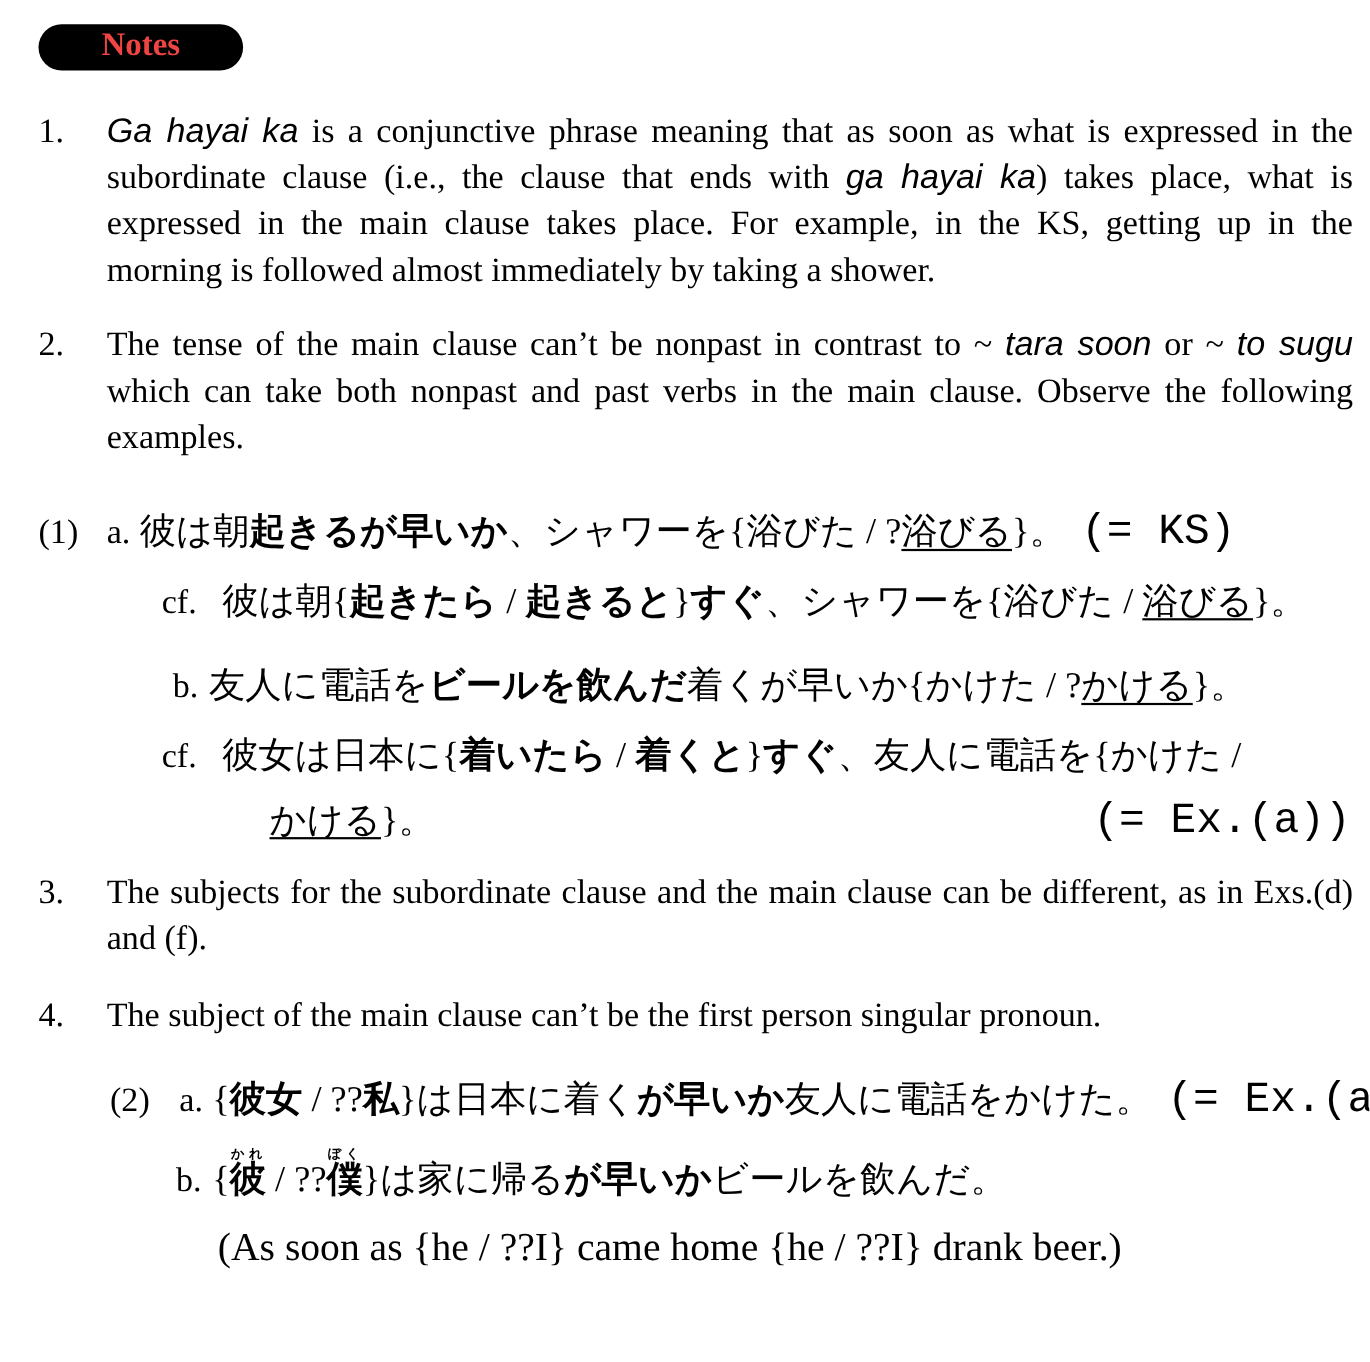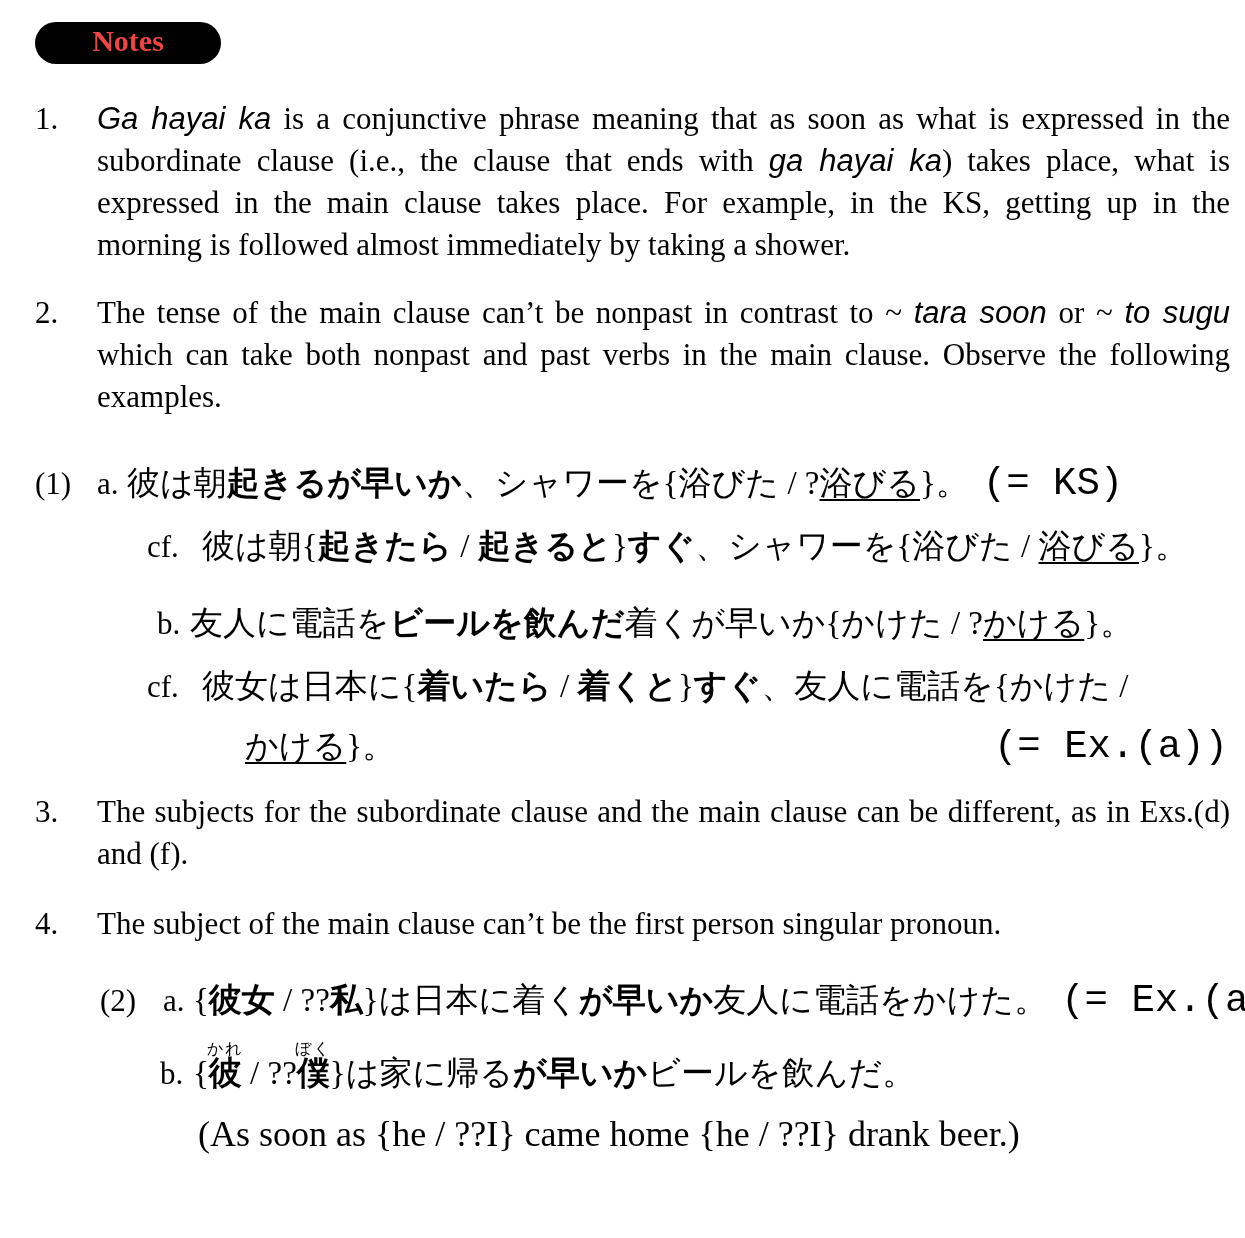--- a/index.html
+++ b/index.html
@@ -89,22 +89,22 @@
   .b {
     font-family: "Liberation Sans", sans-serif;
     font-weight: bold;
   }
   .u {
     text-decoration: underline;
     text-underline-offset: 5px;
     text-decoration-thickness: 2px;
   }
   ruby rt {
-    font-size: 16px;
-    font-weight: normal;
+    font-size: 12px;
+    font-weight: bold;
     font-family: "Liberation Serif", serif;
     letter-spacing: 2px;
   }
 </style>
 </head>
 <body>
 
 <div class="page">
 
   <div class="badge">

